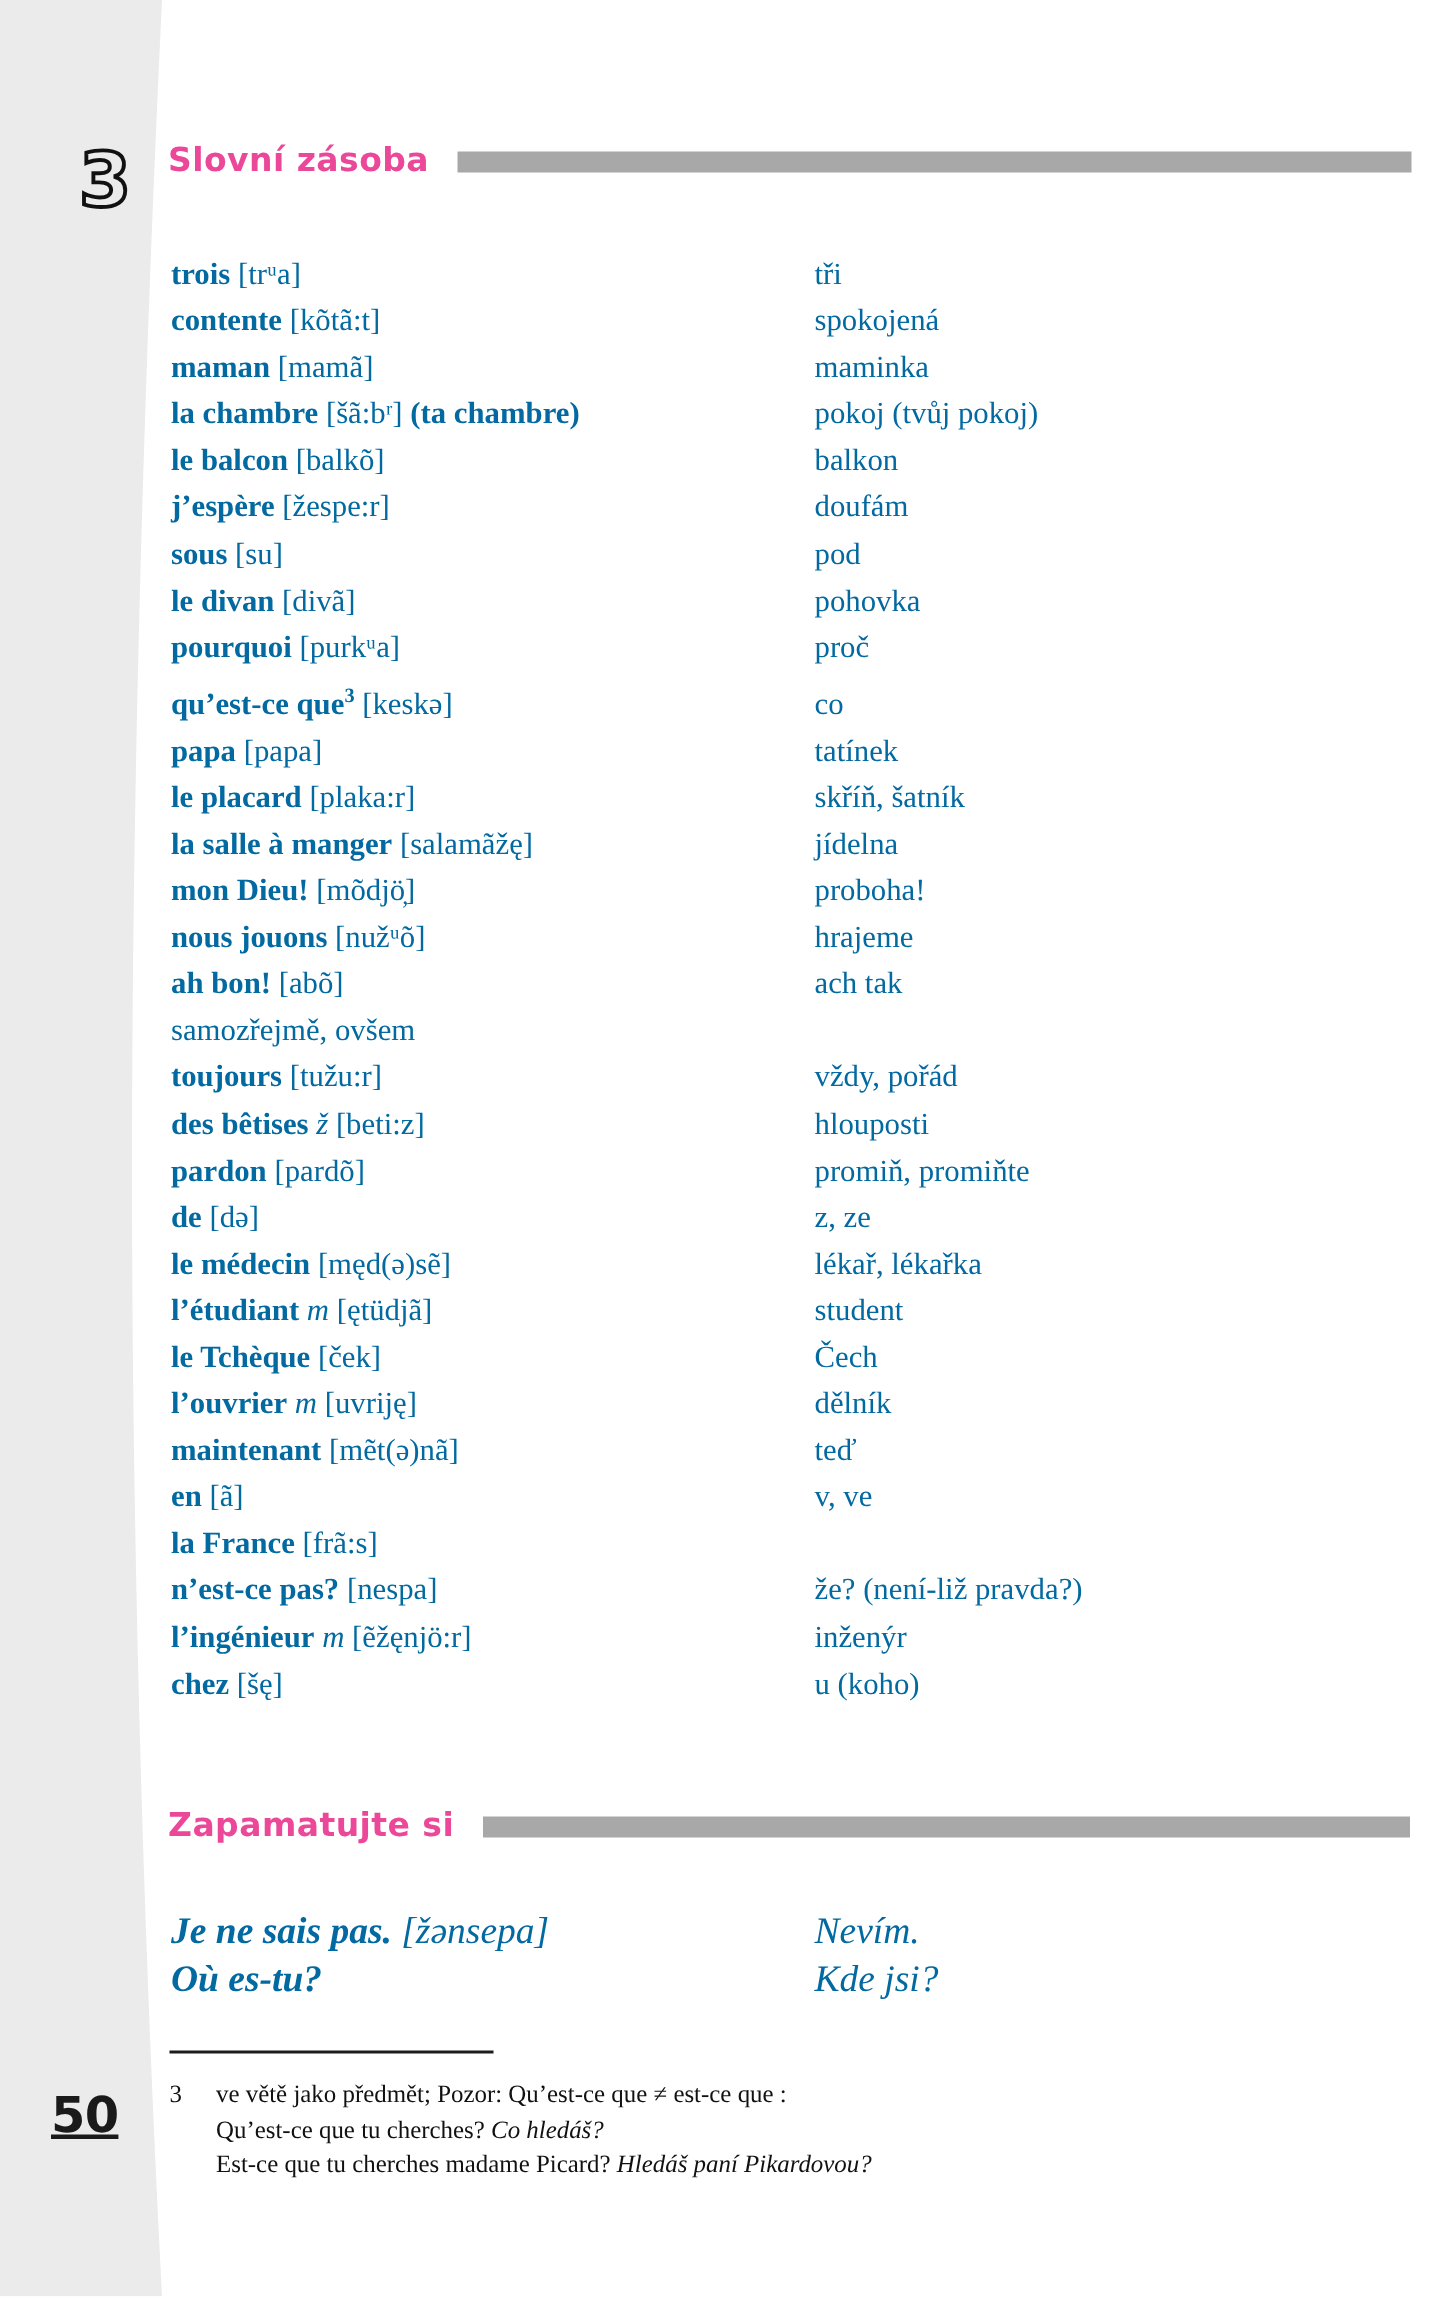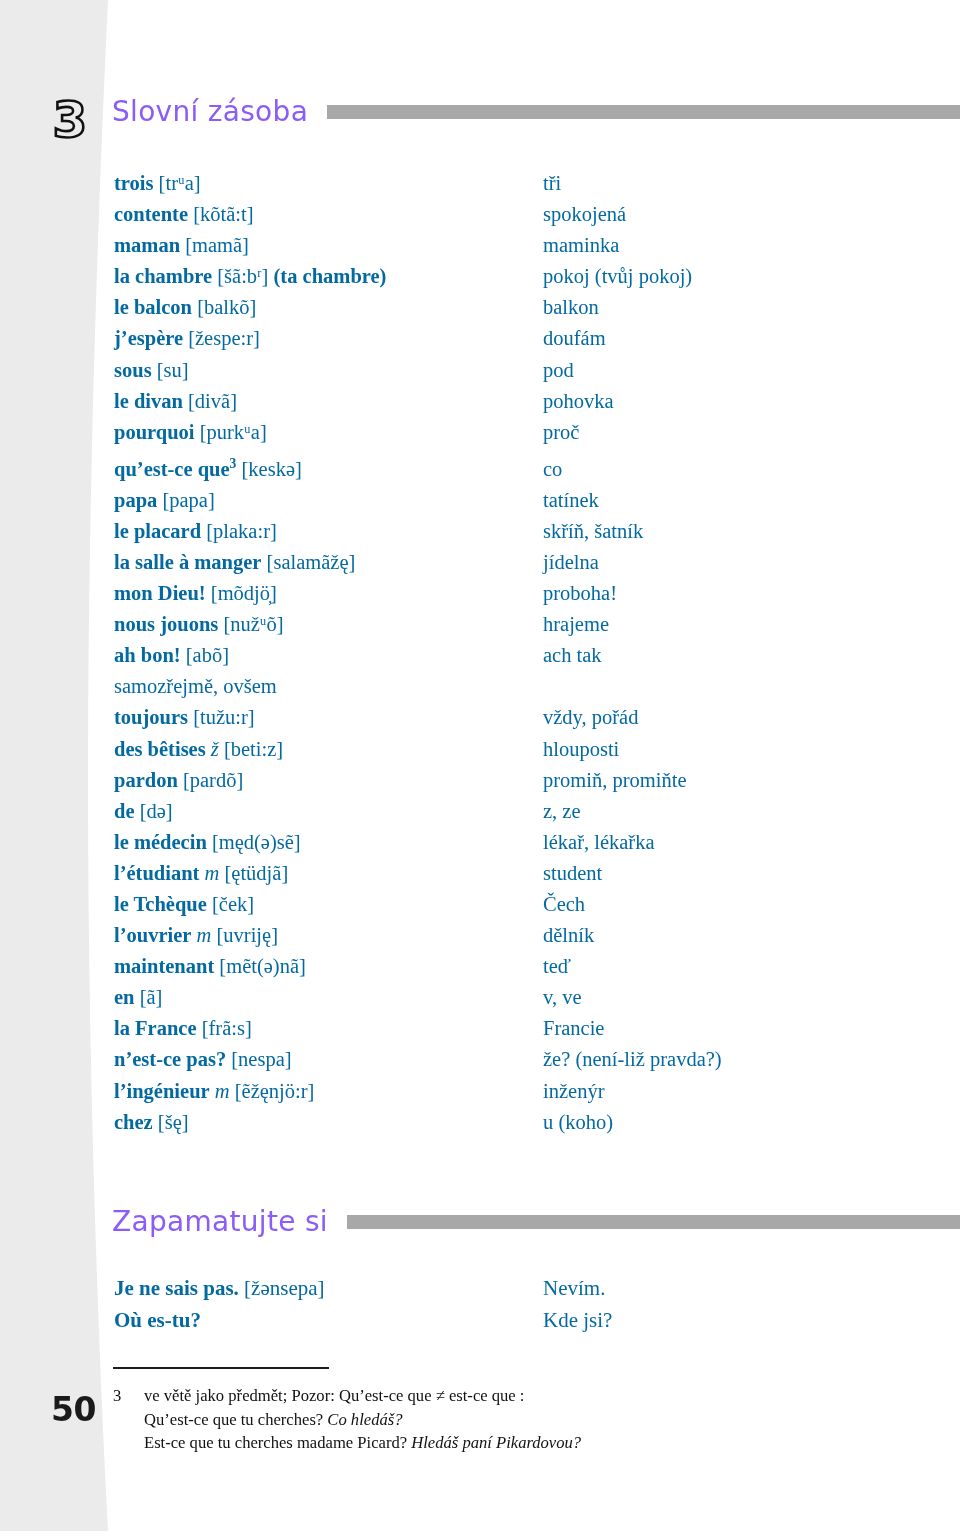--- a/index.html
+++ b/index.html
@@ -51,37 +51,38 @@
   .page-number {
     position: absolute;
     left: 34px;
     top: 1390px;
     width: 62px;
     z-index: 2;
     font-family: "DejaVu Sans", sans-serif;
     font-size: 33px;
     font-weight: 700;
     color: #1a1a1a;
-    text-align: right;
+    text-align: left;
     letter-spacing: -0.5px;
+    text-decoration: underline;
   }
 
   
   .section-head {
     position: absolute;
     left: 112px;
     display: flex;
     align-items: center;
     z-index: 2;
   }
   .section-head .title {
     font-family: "DejaVu Sans", sans-serif;
-    font-size: 28px;
-    font-weight: 400;
-    color: #8b5cf6;
+    font-size: 22px;
+    font-weight: 700;
+    color: #ec4899;
     letter-spacing: 0.3px;
     white-space: nowrap;
   }
   .section-head .rule {
     margin-left: 19px;
     height: 14px;
     background: #a8a8a8;
   }
   #head-vocab { top: 95px; }
   #head-vocab .rule { width: 636px; }
@@ -100,21 +101,22 @@
 
   .entry-row {
     display: flex;
     align-items: baseline;
     font-size: 20.5px;
     line-height: 31.1px;
     color: #0369a1;
   }
   #phrase-list .entry-row {
     line-height: 32px;
-    font-size: 21px;
+    font-size: 25px;
+    font-style: italic;
   }
   .entry-fr {
     flex: 0 0 429px;
     white-space: nowrap;
   }
   .entry-cs {
     flex: 1 1 auto;
     white-space: nowrap;
   }
   .term {
@@ -289,21 +291,20 @@
       <div class="entry-row">
         <div class="entry-fr"><span class="term">maintenant</span><span class="phon"> [mẽt(ə)nã]</span></div>
         <div class="entry-cs">teď</div>
       </div>
       <div class="entry-row">
         <div class="entry-fr"><span class="term">en</span><span class="phon"> [ã]</span></div>
         <div class="entry-cs">v, ve</div>
       </div>
       <div class="entry-row">
         <div class="entry-fr"><span class="term">la France</span><span class="phon"> [frã:s]</span></div>
-        <div class="entry-cs">Francie</div>
       </div>
       <div class="entry-row">
         <div class="entry-fr"><span class="term">n’est-ce pas?</span><span class="phon"> [nespa]</span></div>
         <div class="entry-cs">že? (není-liž pravda?)</div>
       </div>
       <div class="entry-row">
         <div class="entry-fr"><span class="term">l’ingénieur</span><span class="gender"> m</span><span class="phon"> [ẽžęnjö:r]</span></div>
         <div class="entry-cs">inženýr</div>
       </div>
       <div class="entry-row">

